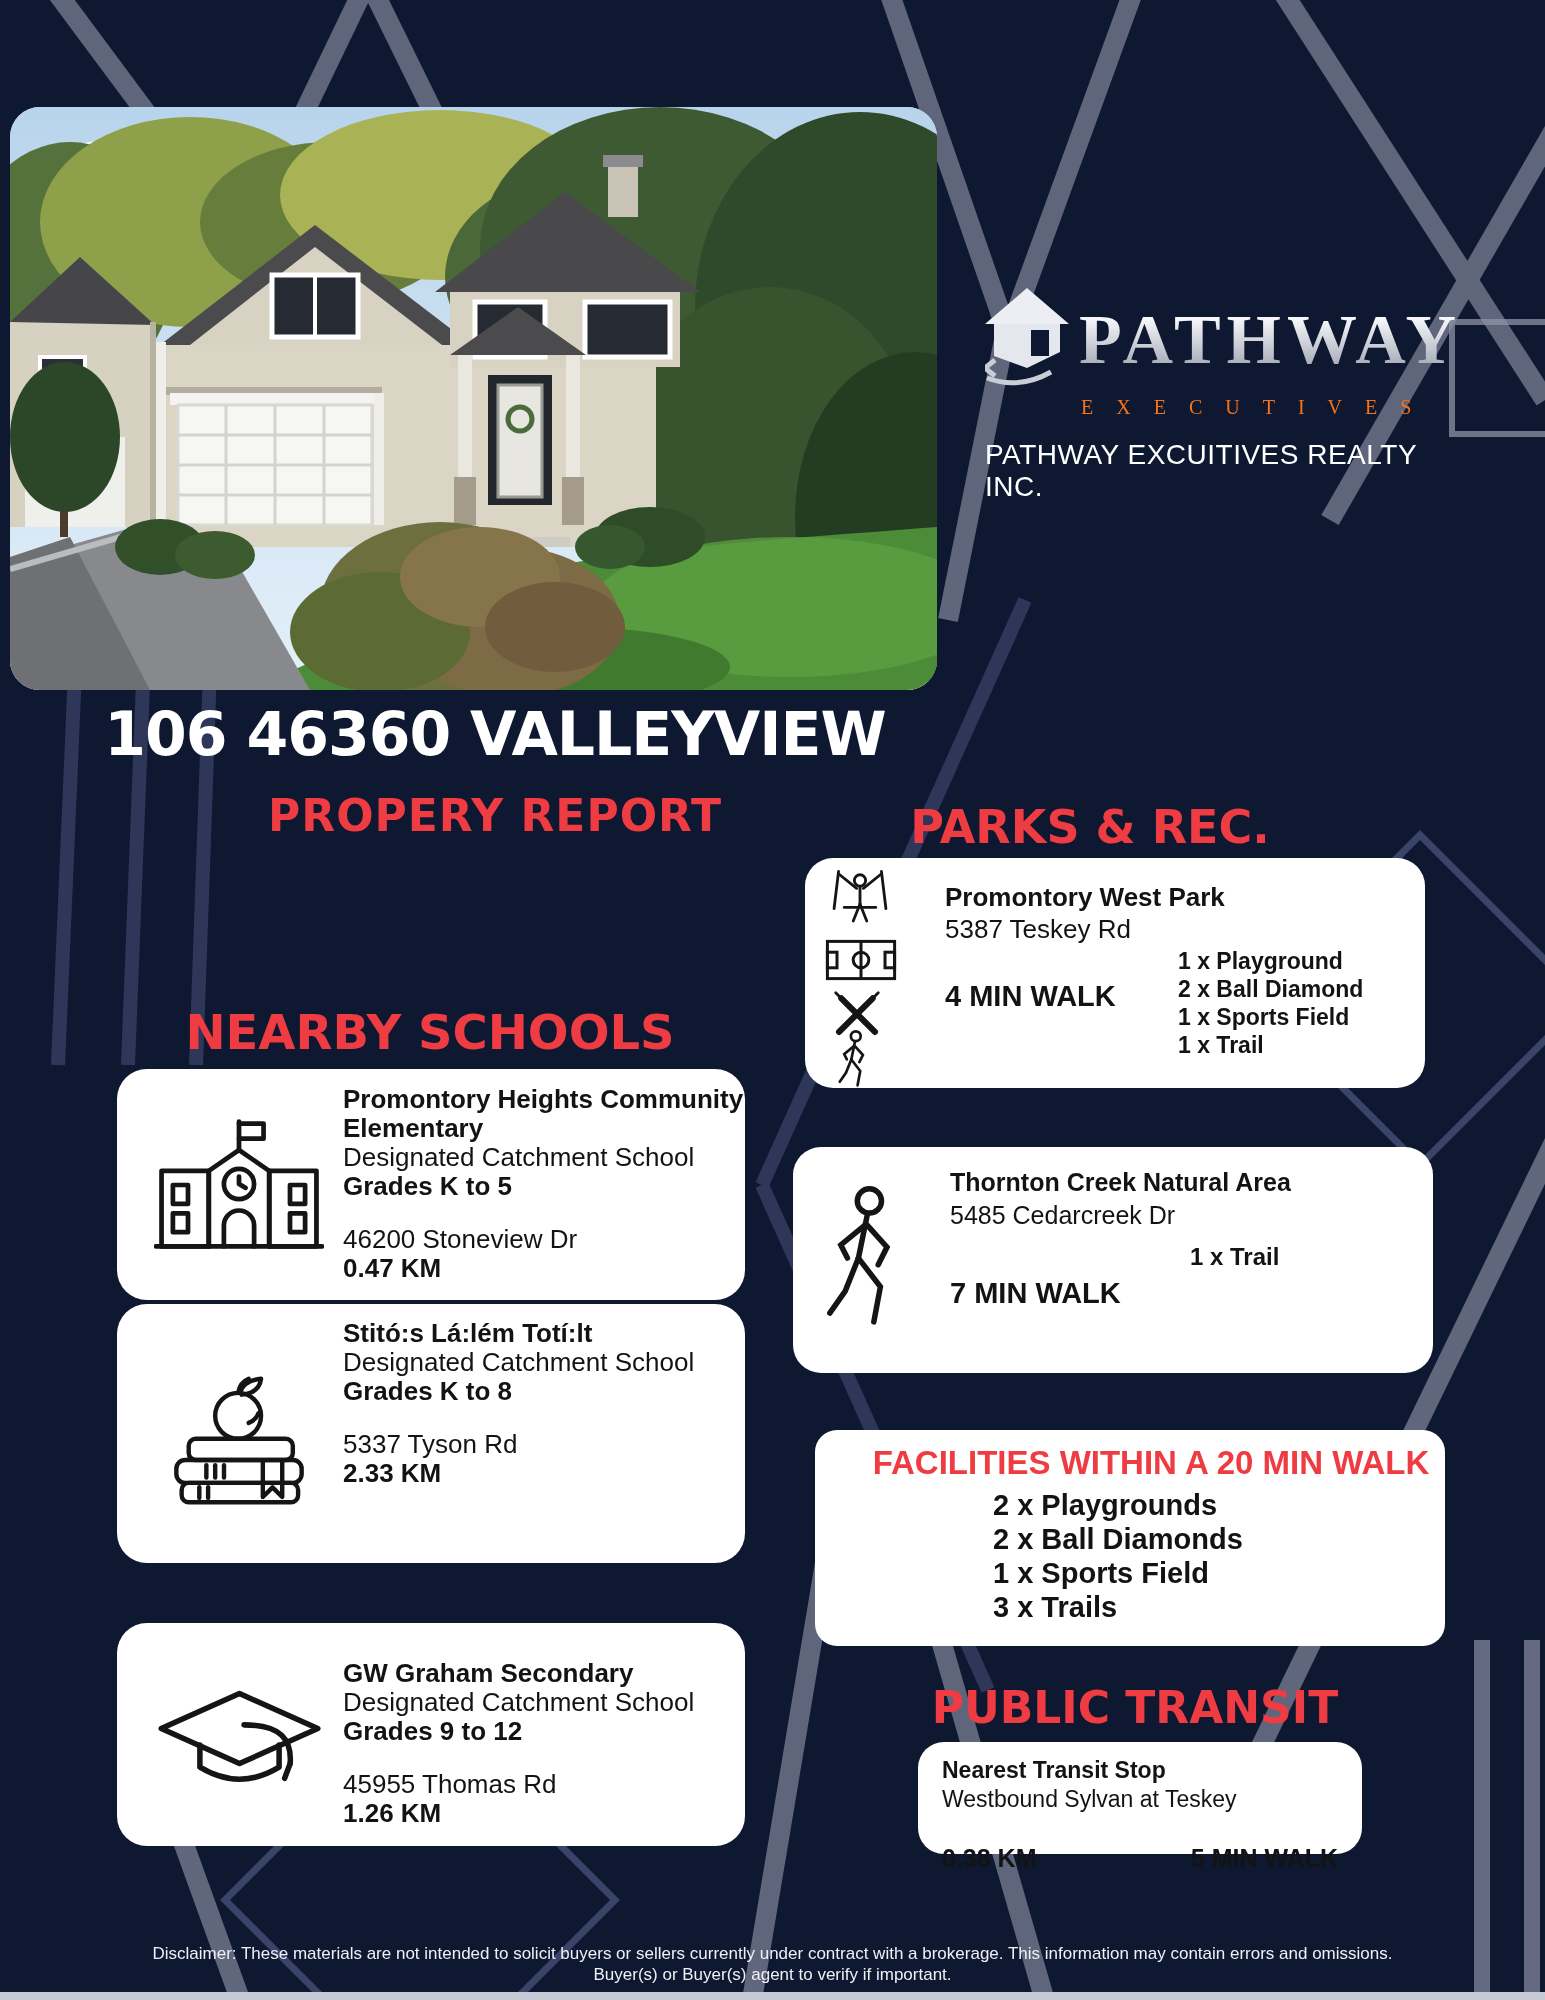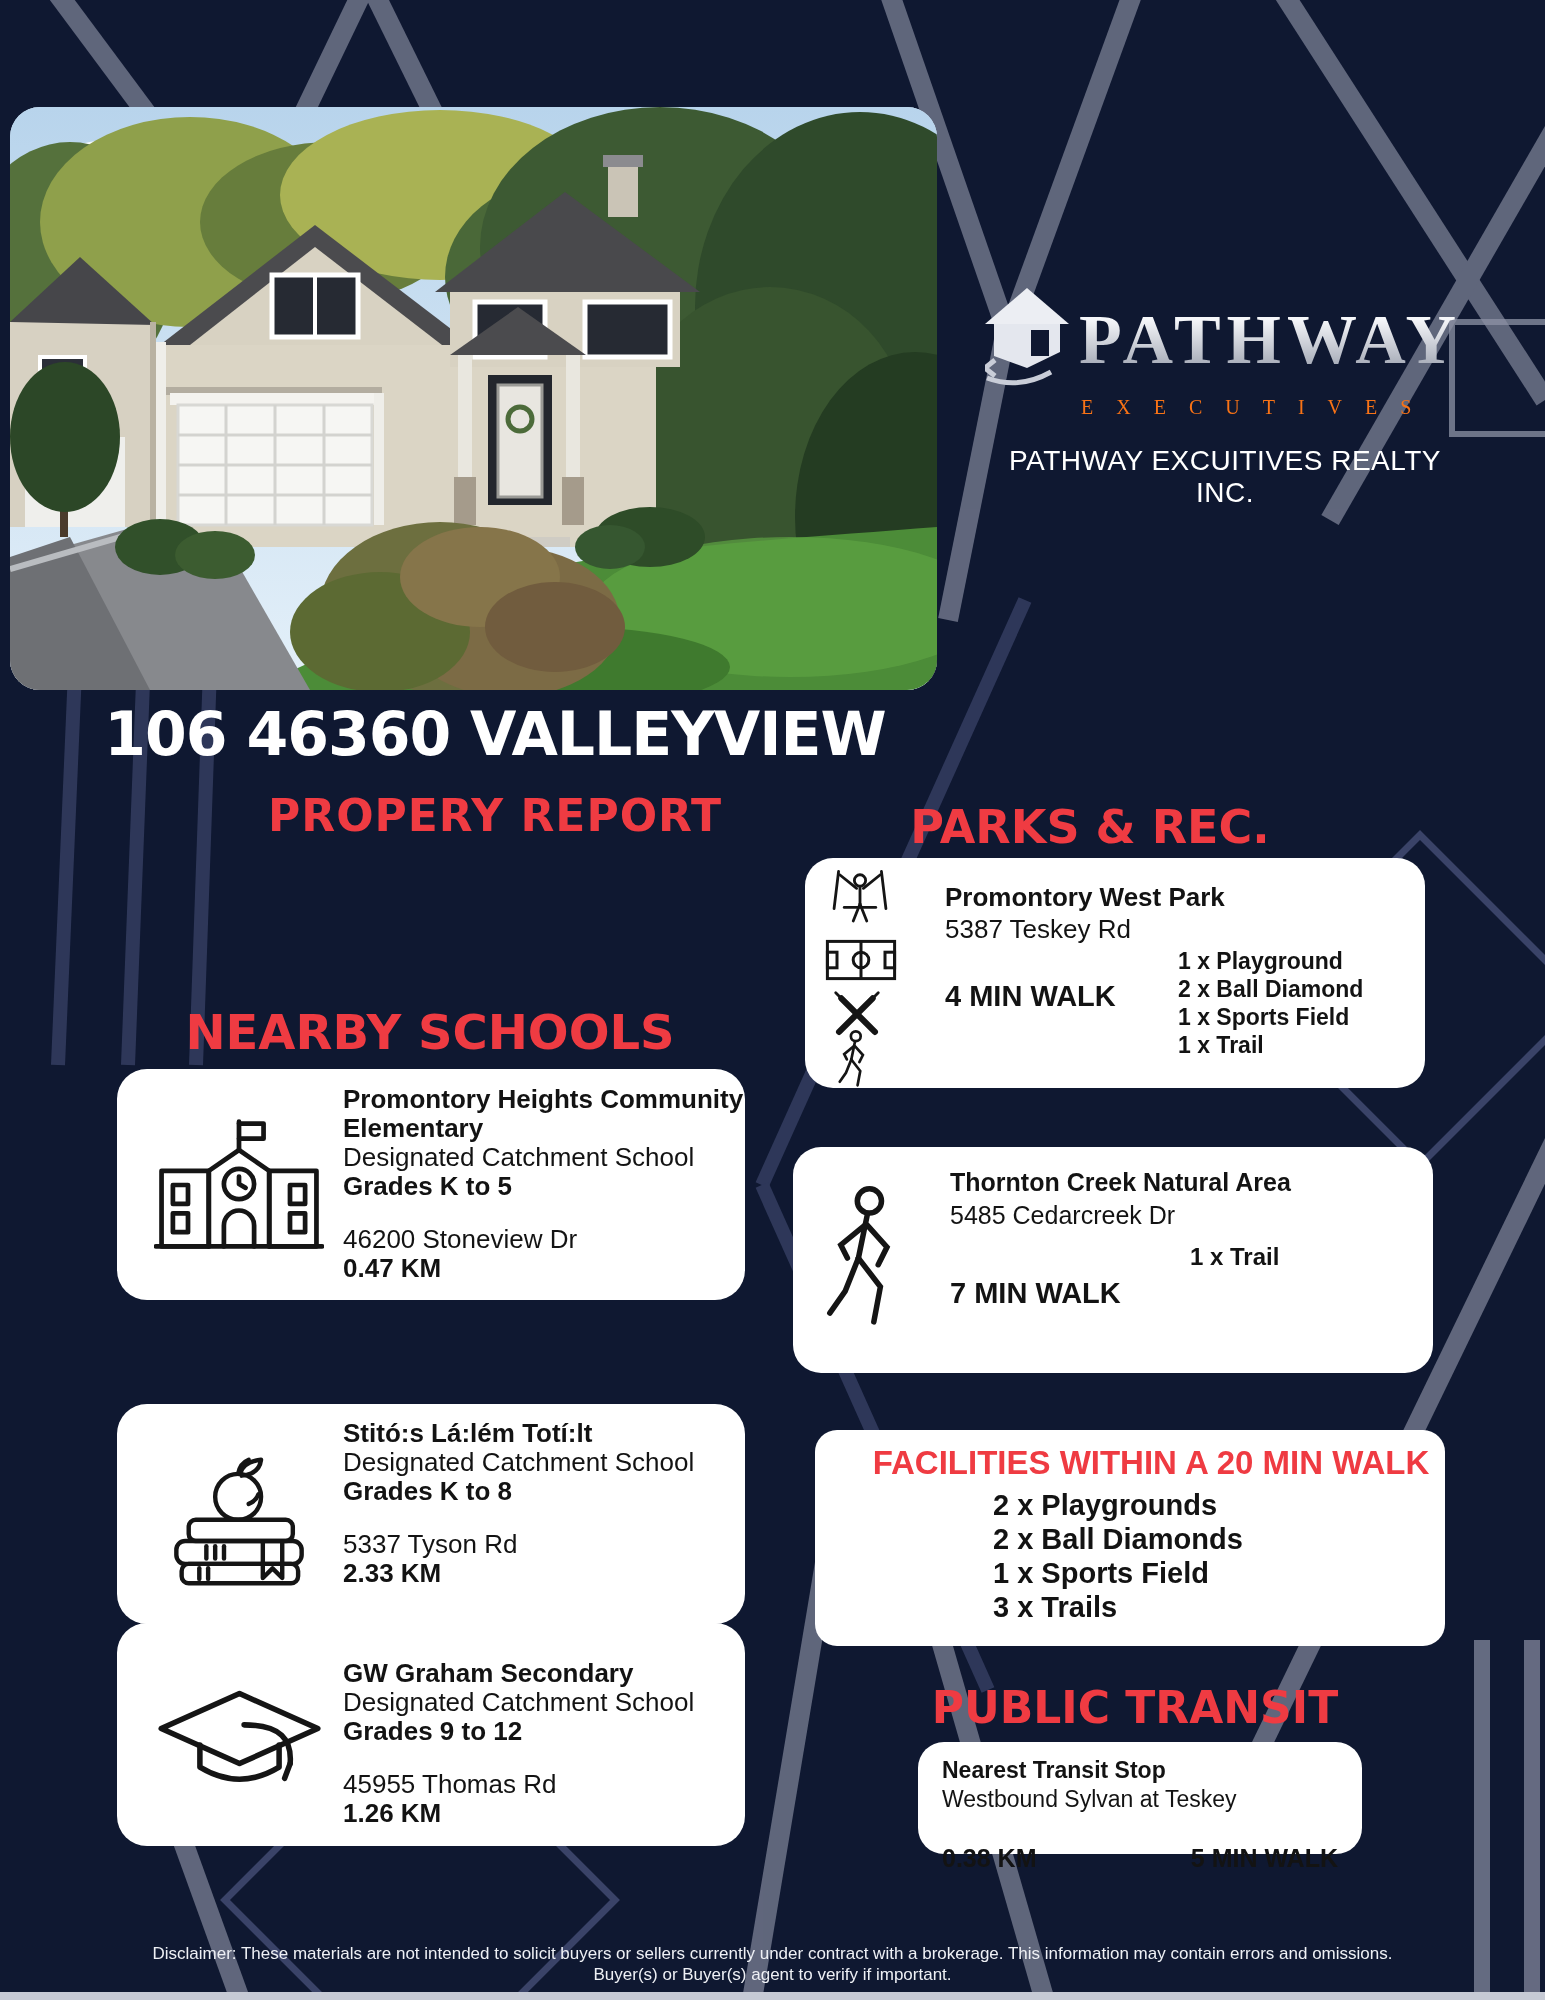--- a/index.html
+++ b/index.html
@@ -12,21 +12,21 @@
          overflow:hidden;background:#cfe3f2;}
 
   
   .logo{position:absolute;left:985px;top:286px;width:480px;color:#fff;}
   .logo-row{display:flex;align-items:center;gap:10px;}
   .logo-brand{font-family:"Liberation Serif",serif;font-size:70px;font-weight:bold;letter-spacing:6px;
     background:linear-gradient(180deg,#f6f7fa 20%,#a9aeba 85%);-webkit-background-clip:text;
     background-clip:text;color:transparent;line-height:70px;}
   .logo-exec{font-family:"Liberation Serif",serif;font-size:20px;color:#f97316;letter-spacing:23px;
     margin-left:96px;margin-top:2px;}
-  .logo-company{font-size:28px;color:#ffffff;letter-spacing:.5px;margin-top:26px;text-align:center;width:100%;}
+  .logo-company{font-size:28px;color:#ffffff;letter-spacing:.5px;margin-top:20px;width:100%;}
 
   
   .title-block{position:absolute;left:55px;top:700px;width:880px;text-align:center;color:#ffffff;
     font-family:"DejaVu Sans",sans-serif;font-weight:bold;font-size:60px;line-height:69px;letter-spacing:-1px;}
   .report{margin-top:24px;color:#ef3b42;font-size:44px;letter-spacing:1px;line-height:46px;}
 
   .sec-heading{position:absolute;text-align:center;color:#ef3b42;font-family:"DejaVu Sans",sans-serif;
     font-weight:bold;}
   .schools-heading{left:105px;top:1004px;width:650px;font-size:48px;}
   .parks-heading{left:855px;top:800px;width:470px;font-size:46px;}
@@ -318,21 +318,21 @@
     <div class="sc-text" style="top:16px;">
       <div class="b">Promontory Heights Community Elementary</div>
       <div>Designated Catchment School</div>
       <div class="b">Grades K to 5</div>
       <div class="gap"></div>
       <div>46200 Stoneview Dr</div>
       <div class="b">0.47 KM</div>
     </div>
   </div>
 
-  <div class="card school-card" style="top:1404px;height:220px;">
+  <div class="card school-card" style="top:1304px;height:259px;">
     <div class="sc-icon">
       <svg width="150" height="145" viewBox="0 0 170 160" fill="none" stroke="#151515" stroke-width="5" stroke-linejoin="round" stroke-linecap="round">
         <circle cx="84" cy="60" r="26"></circle>
         <path d="M84 34 q2 -12 12 -16"></path>
           <path d="M86 34 q4 -14 24 -16 q-2 16 -22 18"></path>
         <path d="M96 68 q8 -3 11 -11"></path>
         <rect x="28" y="86" width="118" height="24" rx="8"></rect>
         <rect x="14" y="110" width="142" height="26" rx="10"></rect>
         <rect x="20" y="136" width="132" height="22" rx="8"></rect>
         <line x1="48" y1="116" x2="48" y2="130"></line>

